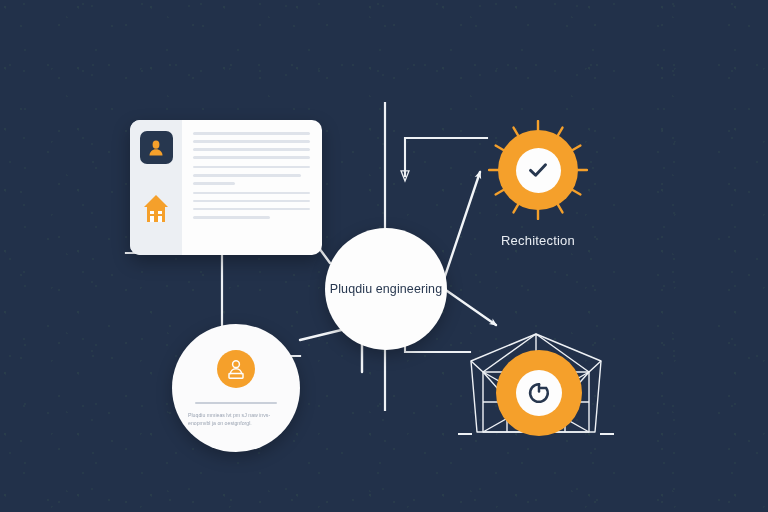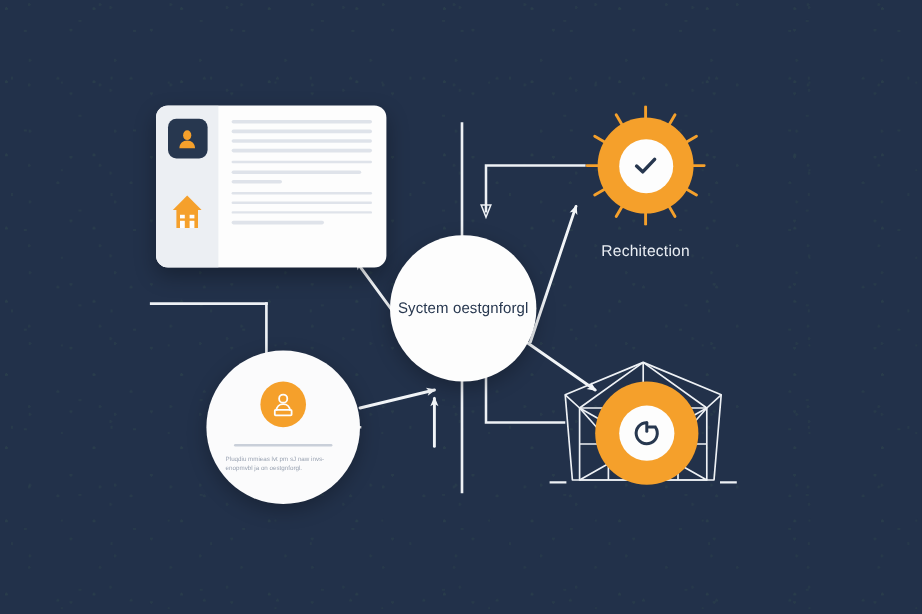--- a/index.html
+++ b/index.html
@@ -21,21 +21,21 @@
       radial-gradient(circle at 88% 47%, rgba(60,90,80,.45) 0 1.2px, transparent 1.3px),
       radial-gradient(circle at 12% 67%, rgba(60,90,80,.42) 0 1.1px, transparent 1.2px),
       radial-gradient(circle at 35% 85%, rgba(60,90,80,.40) 0 1.2px, transparent 1.3px),
       radial-gradient(circle at 58% 94%, rgba(60,90,80,.36) 0 1.0px, transparent 1.1px),
       radial-gradient(circle at 79% 75%, rgba(60,90,80,.44) 0 1.2px, transparent 1.3px),
       radial-gradient(circle at 95% 9%,  rgba(60,90,80,.38) 0 1.1px, transparent 1.2px);
     background-size:73px 61px,91px 83px,59px 67px,101px 79px,67px 53px,
                     83px 97px,71px 59px,89px 73px,61px 87px,97px 69px;
   }
 
-  .abs{position:absolute;}
+  .abs{position:absolute;margin-top:32px;}
 
   
   #wires{position:absolute;left:0;top:0;width:768px;height:512px;}
 
   
   #card{
     left:130px;top:88px;width:192px;height:135px;
     background:#fdfdfd;border-radius:10px;
     box-shadow:0 7px 18px rgba(0,0,0,.30);
     display:flex;overflow:hidden;
@@ -191,21 +191,21 @@
       <div class="gp">
         <div class="ln" style="width:100%"></div>
         <div class="ln" style="width:100%"></div>
         <div class="ln" style="width:100%"></div>
         <div class="ln" style="width:66%"></div>
       </div>
     </div>
   </div>
 
   <div id="hub" class="abs">
-    <span id="hub-label">Syctem oestgnforgl</span>
+    <span id="hub-label">Pluqdiu engineering</span>
   </div>
 
   <div id="sun" class="abs">
     <svg width="100" height="100" viewBox="0 0 100 100">
       <g stroke="#f5a02b" stroke-width="2.4" stroke-linecap="round">
         <line x1="50" y1="1" x2="50" y2="11"></line>
         <line x1="74.5" y1="7.6" x2="69.5" y2="16.2"></line>
         <line x1="92.4" y1="25.5" x2="83.8" y2="30.5"></line>
         <line x1="99" y1="50" x2="89" y2="50"></line>
         <line x1="92.4" y1="74.5" x2="83.8" y2="69.5"></line>

